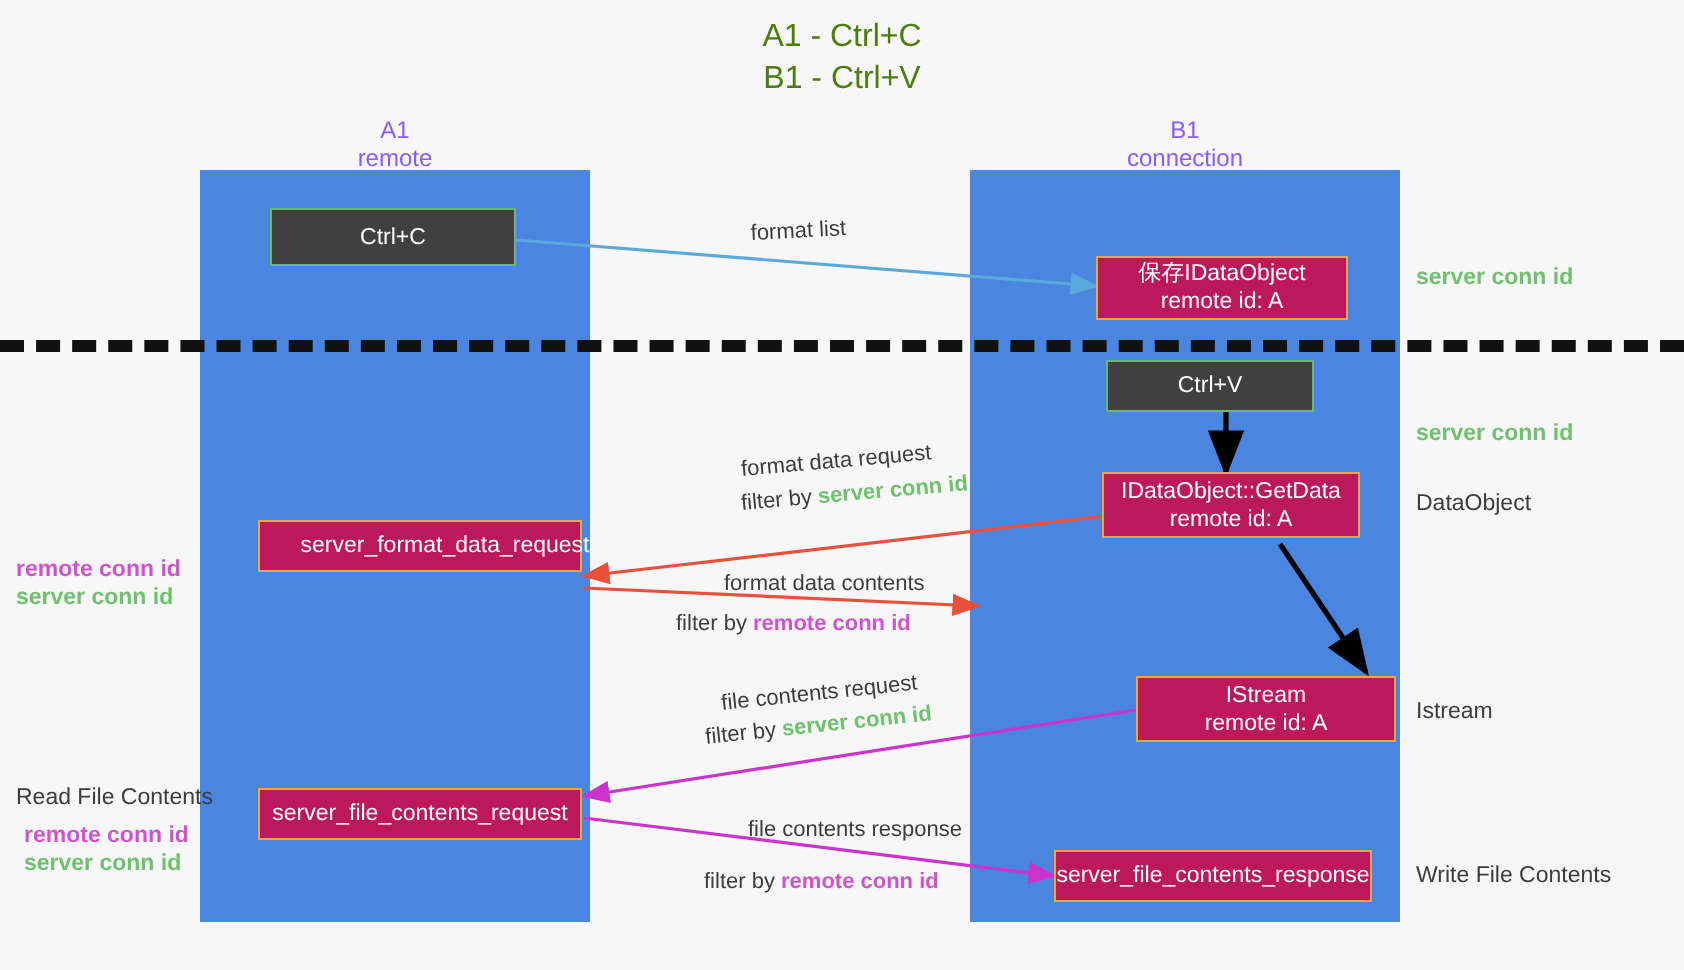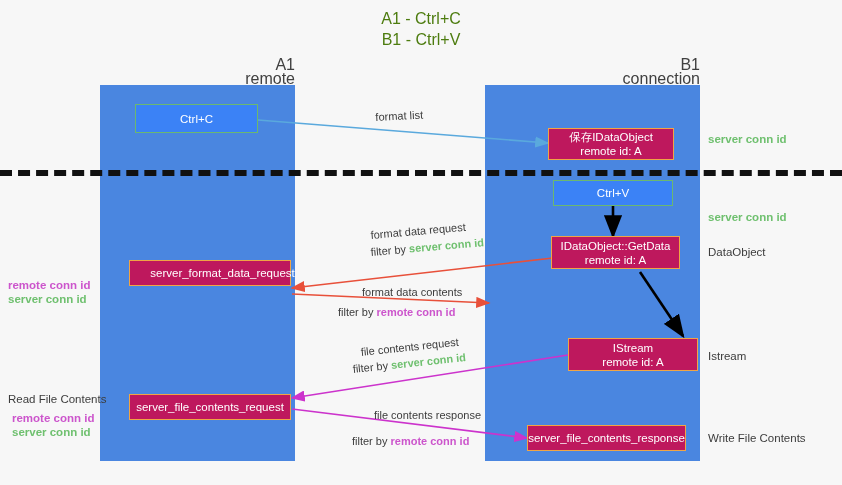--- a/index.html
+++ b/index.html
@@ -10,28 +10,28 @@
     position:relative;overflow:hidden;
   }
   #stage{position:absolute;inset:0;}
   svg.layer{position:absolute;left:0;top:0;width:842px;height:485px;overflow:visible;}
   .lane{fill:#4a86e0;}
   .title{
     position:absolute;width:100%;text-align:center;top:8px;
     font-size:16px;color:#4d7c0f;line-height:21px;
   }
   .colhead{
-    position:absolute;text-align:right;font-size:16px;color:#404040;line-height:14px;
+    position:absolute;text-align:center;font-size:12px;color:#8b5cf6;line-height:14px;
   }
   .node{
     position:absolute;box-sizing:border-box;
     display:flex;flex-direction:column;align-items:center;justify-content:center;
     color:#ffffff;font-size:11.5px;line-height:14px;text-align:center;
   }
-  .node.green{background:#3b82f6;border:1px solid #6bb870;}
+  .node.green{background:#404040;border:1px solid #6bb870;}
   .node.orange{background:#be185d;border:1px solid #f0a545;}
   .side{
     position:absolute;font-size:11.5px;line-height:15px;
   }
   .side.dark{color:#3c3c3c;}
   .srv{color:#6fc06f;font-weight:bold;}
   .rmt{color:#cc55cc;font-weight:bold;}
   .edgelbl{
     position:absolute;font-size:11px;line-height:15px;color:#3c3c3c;
     white-space:nowrap;transform-origin:left top;
@@ -96,21 +96,21 @@
 
   <div class="node green" style="left:135px;top:104px;width:123px;height:29px;">
     <span>Ctrl+C</span>
   </div>
 
   <div class="node orange" style="left:548px;top:128px;width:126px;height:32px;">
     <span>保存IDataObject</span>
     <span>remote id: A</span>
   </div>
 
-  <div class="node green" style="left:553px;top:180px;width:120px;height:26px;">
+  <div class="node green" style="left:553px;top:180px;width:104px;height:26px;">
     <span>Ctrl+V</span>
   </div>
 
   <div class="node orange" style="left:551px;top:236px;width:129px;height:33px;">
     <span>IDataObject::GetData</span>
     <span>remote id: A</span>
   </div>
 
   <div class="node orange" style="left:129px;top:260px;width:162px;height:26px;padding-left:25px;">
     <span>server_format_data_request</span>

